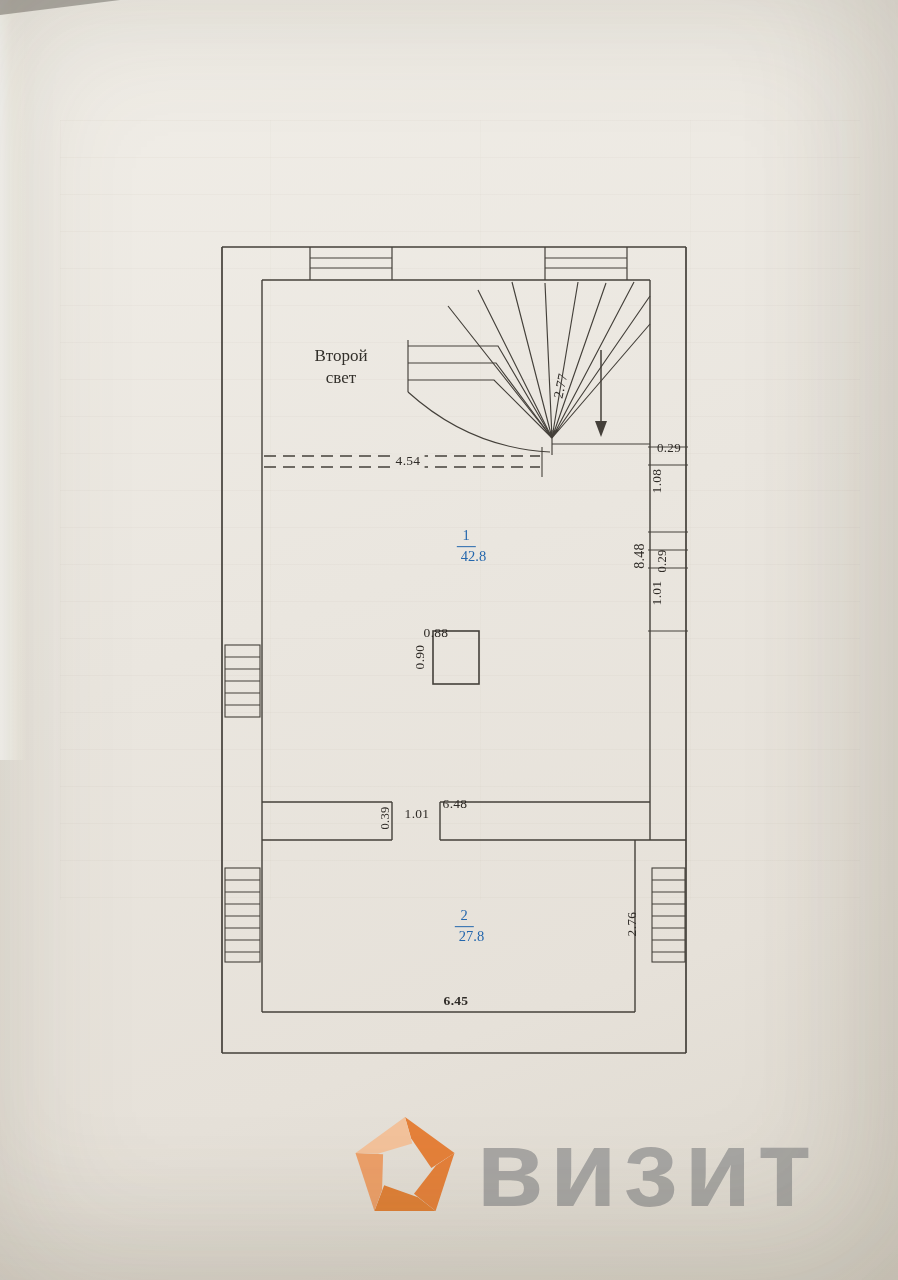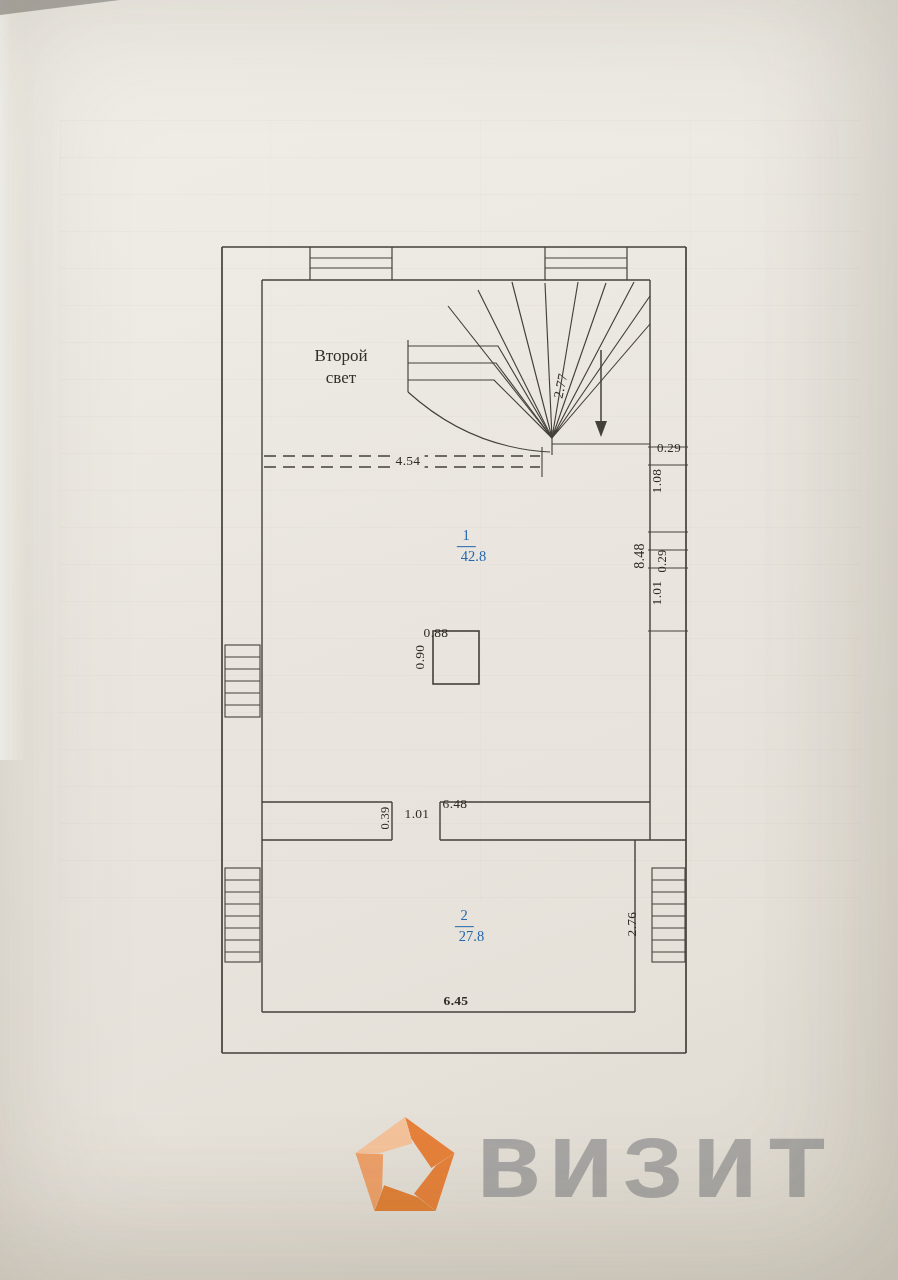--- a/index.html
+++ b/index.html
@@ -21,21 +21,21 @@
     white-space:nowrap;letter-spacing:.3px;}
   .v{transform:translate(-50%,-50%) rotate(-90deg);}
   .r78{transform:translate(-50%,-50%) rotate(-78deg);}
   .bg{background:#eae6df;padding:0 4px;font-family:Liberation Serif, serif;}
   .second-light{position:absolute;transform:translate(-50%,-50%);text-align:center;
     font-size:17px;color:#33302b;line-height:1.3;}
   .room-label{position:absolute;transform:translate(-50%,-50%);text-align:center;
     color:#2467ad;font-size:14.5px;line-height:1.3;}
   .room-label .num{display:inline-block;border-bottom:1px solid #2467ad;padding:0 6px 1px;}
   .room-label .area{display:block;margin-left:15px;}
-  .wm-text{position:absolute;left:476px;top:1113px;font-family:Liberation Mono, monospace;
+  .wm-text{position:absolute;left:476px;top:1113px;font-family:Liberation Sans, sans-serif;
     font-weight:700;font-size:110px;line-height:1;color:#a3a2a0;letter-spacing:6px;opacity:.92;}
   .wm-logo{position:absolute;left:348px;top:1116px;}
 </style>
 </head>
 <body>
 
 <div class="page">
 
   <div class="bleed"></div>
   <div class="curl"></div>

